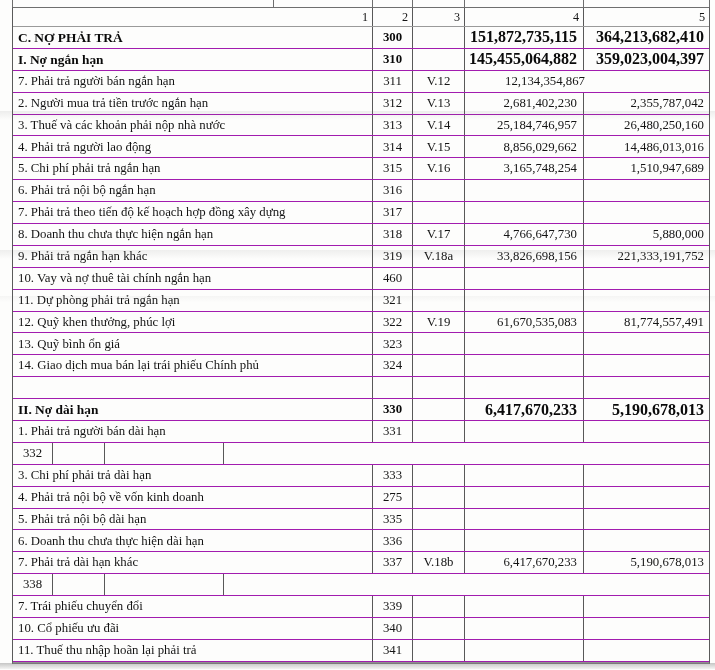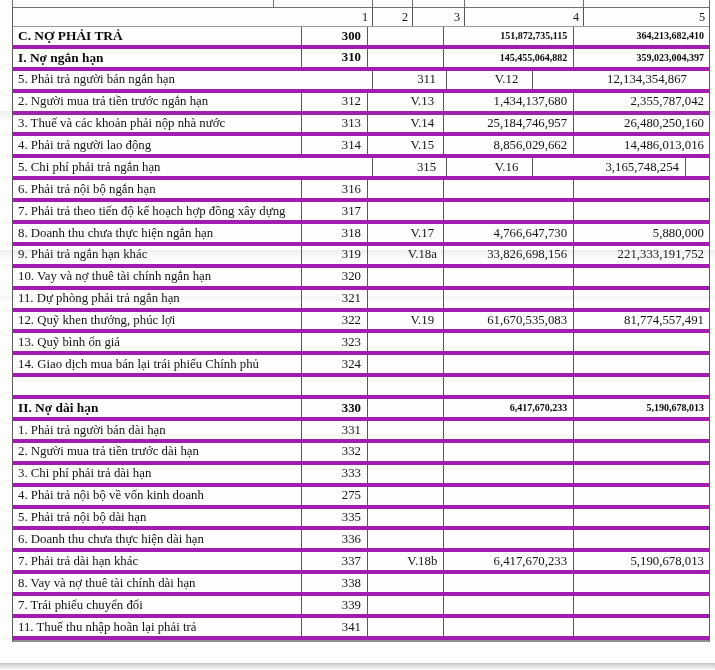--- a/index.html
+++ b/index.html
@@ -12,36 +12,36 @@
   .table-frame {
     position:absolute; left:12px; top:7px; width:698px;
     box-sizing:border-box;
     border-left:1px solid #5a5a5a;
     border-right:1px solid #5a5a5a;
     border-top:1px solid #6f6f6f;
     border-bottom:2px solid #8f8f8f;
     background:transparent;
   }
   .hdr-row { display:flex; height:19px; box-sizing:border-box; border-bottom:1px solid #9a9a9a; }
-  .row { display:flex; height:21.9px; box-sizing:border-box; border-bottom:4px solid #a21caf;gap:34px; }
+  .row { display:flex; height:21.9px; box-sizing:border-box; border-bottom:1px solid #a21caf; }
   .cell {
     box-sizing:border-box; border-right:1px solid #585858;
     display:flex; align-items:center; overflow:hidden;
     white-space:nowrap; font-size:12.8px; line-height:1;
   }
   .c-label { width:360px; padding-left:5px; justify-content:flex-start; }
   .c-code  { width:40px;  justify-content:center; }
   .c-note  { width:52px;  justify-content:center; }
   .c-a4    { width:119px; justify-content:flex-end; padding-right:6px; }
   .c-a5    { width:125px; justify-content:flex-end; padding-right:5px; border-right:none; }
   .hdr-row .cell { font-size:12.2px; justify-content:flex-end; padding-right:4px; }
   .hdr-row .c-label { padding-left:0; }
   .row.section .cell { font-weight:bold; color:#0a0a0a; }
   .row.section .c-label { font-size:13.4px; }
-  .row.section .c-a4, .row.section .c-a5 { font-size:10px; }
+  .row.section .c-a4, .row.section .c-a5 { font-size:16px; }
   .stub { position:absolute; top:0; width:1px; height:7px; background:#6e6e6e; }
   .smudge { position:absolute; left:0; width:715px; pointer-events:none; }
   .smudge-1 { top:111px; height:9px; background:linear-gradient(rgba(110,110,110,0.11), rgba(110,110,110,0)); }
   .smudge-2 { top:250px; height:9px; background:linear-gradient(rgba(110,110,110,0.10), rgba(110,110,110,0)); }
   .smudge-3 { top:296px; height:6px; background:linear-gradient(rgba(110,110,110,0.06), rgba(110,110,110,0)); }
   .smudge-4 { top:663px; height:6px; background:linear-gradient(rgba(70,70,70,0.30), rgba(70,70,70,0.05)); }
 </style>
 </head>
 <body>
 
@@ -72,30 +72,30 @@
           <div class="cell c-a5">364,213,682,410</div>
         </div>
         <div class="row section">
           <div class="cell c-label">I. Nợ ngắn hạn</div>
           <div class="cell c-code">310</div>
           <div class="cell c-note"></div>
           <div class="cell c-a4">145,455,064,882</div>
           <div class="cell c-a5">359,023,004,397</div>
         </div>
         <div class="row item">
-          <div class="cell c-label">5. Phải trả người bán ngắn hạn</div>
+          <div class="cell c-label">7. Phải trả người bán ngắn hạn</div>
           <div class="cell c-code">311</div>
           <div class="cell c-note">V.12</div>
           <div class="cell c-a5">12,134,354,867</div>
         </div>
         <div class="row item">
           <div class="cell c-label">2. Người mua trả tiền trước ngắn hạn</div>
           <div class="cell c-code">312</div>
           <div class="cell c-note">V.13</div>
-          <div class="cell c-a4">1,434,137,680</div>
+          <div class="cell c-a4">2,681,402,230</div>
           <div class="cell c-a5">2,355,787,042</div>
         </div>
         <div class="row item">
           <div class="cell c-label">3. Thuế và các khoản phải nộp nhà nước</div>
           <div class="cell c-code">313</div>
           <div class="cell c-note">V.14</div>
           <div class="cell c-a4">25,184,746,957</div>
           <div class="cell c-a5">26,480,250,160</div>
         </div>
         <div class="row item">
@@ -103,20 +103,21 @@
           <div class="cell c-code">314</div>
           <div class="cell c-note">V.15</div>
           <div class="cell c-a4">8,856,029,662</div>
           <div class="cell c-a5">14,486,013,016</div>
         </div>
         <div class="row item">
           <div class="cell c-label">5. Chi phí phải trả ngắn hạn</div>
           <div class="cell c-code">315</div>
           <div class="cell c-note">V.16</div>
           <div class="cell c-a4">3,165,748,254</div>
+          <div class="cell c-a5">1,510,947,689</div>
         </div>
         <div class="row item">
           <div class="cell c-label">6. Phải trả nội bộ ngắn hạn</div>
           <div class="cell c-code">316</div>
           <div class="cell c-note"></div>
           <div class="cell c-a4"></div>
           <div class="cell c-a5"></div>
         </div>
         <div class="row item">
           <div class="cell c-label">7. Phải trả theo tiến độ kế hoạch hợp đồng xây dựng</div>
@@ -134,21 +135,21 @@
         </div>
         <div class="row item">
           <div class="cell c-label">9. Phải trả ngắn hạn khác</div>
           <div class="cell c-code">319</div>
           <div class="cell c-note">V.18a</div>
           <div class="cell c-a4">33,826,698,156</div>
           <div class="cell c-a5">221,333,191,752</div>
         </div>
         <div class="row item">
           <div class="cell c-label">10. Vay và nợ thuê tài chính ngắn hạn</div>
-          <div class="cell c-code">320</div>
+          <div class="cell c-code">460</div>
           <div class="cell c-note"></div>
           <div class="cell c-a4"></div>
           <div class="cell c-a5"></div>
         </div>
         <div class="row item">
           <div class="cell c-label">11. Dự phòng phải trả ngắn hạn</div>
           <div class="cell c-code">321</div>
           <div class="cell c-note"></div>
           <div class="cell c-a4"></div>
           <div class="cell c-a5"></div>
@@ -189,21 +190,20 @@
           <div class="cell c-a5">5,190,678,013</div>
         </div>
         <div class="row item">
           <div class="cell c-label">1. Phải trả người bán dài hạn</div>
           <div class="cell c-code">331</div>
           <div class="cell c-note"></div>
           <div class="cell c-a4"></div>
           <div class="cell c-a5"></div>
         </div>
         <div class="row item">
-          <div class="cell c-label">2. Người mua trả tiền trước dài hạn</div>
           <div class="cell c-code">332</div>
           <div class="cell c-note"></div>
           <div class="cell c-a4"></div>
           <div class="cell c-a5"></div>
         </div>
         <div class="row item">
           <div class="cell c-label">3. Chi phí phải trả dài hạn</div>
           <div class="cell c-code">333</div>
           <div class="cell c-note"></div>
           <div class="cell c-a4"></div>
@@ -231,29 +231,35 @@
           <div class="cell c-a5"></div>
         </div>
         <div class="row item">
           <div class="cell c-label">7. Phải trả dài hạn khác</div>
           <div class="cell c-code">337</div>
           <div class="cell c-note">V.18b</div>
           <div class="cell c-a4">6,417,670,233</div>
           <div class="cell c-a5">5,190,678,013</div>
         </div>
         <div class="row item">
-          <div class="cell c-label">8. Vay và nợ thuê tài chính dài hạn</div>
           <div class="cell c-code">338</div>
           <div class="cell c-note"></div>
           <div class="cell c-a4"></div>
           <div class="cell c-a5"></div>
         </div>
         <div class="row item">
           <div class="cell c-label">7. Trái phiếu chuyển đổi</div>
           <div class="cell c-code">339</div>
+          <div class="cell c-note"></div>
+          <div class="cell c-a4"></div>
+          <div class="cell c-a5"></div>
+        </div>
+        <div class="row item">
+          <div class="cell c-label">10. Cổ phiếu ưu đãi</div>
+          <div class="cell c-code">340</div>
           <div class="cell c-note"></div>
           <div class="cell c-a4"></div>
           <div class="cell c-a5"></div>
         </div>
         <div class="row item">
           <div class="cell c-label">11. Thuế thu nhập hoãn lại phải trả</div>
           <div class="cell c-code">341</div>
           <div class="cell c-note"></div>
           <div class="cell c-a4"></div>
           <div class="cell c-a5"></div>

